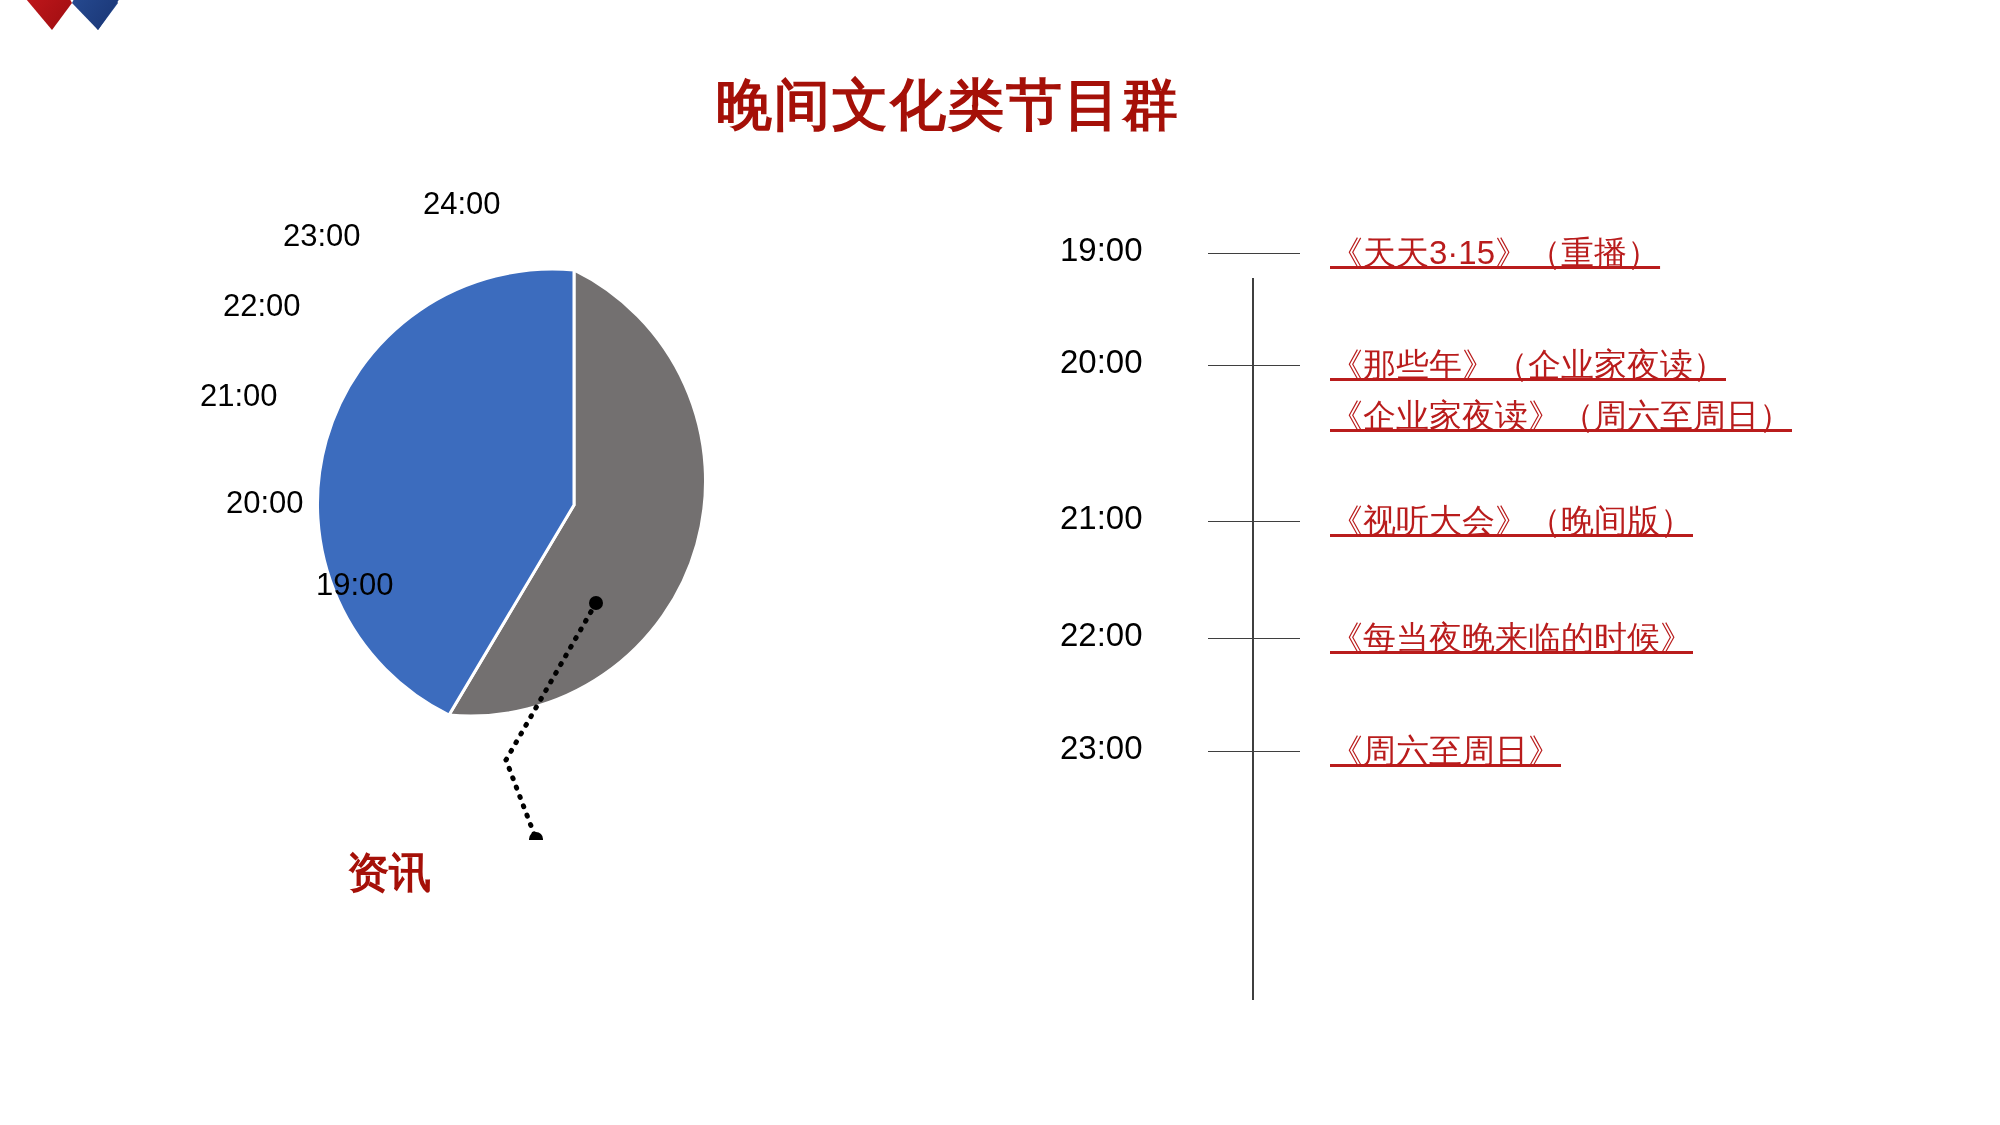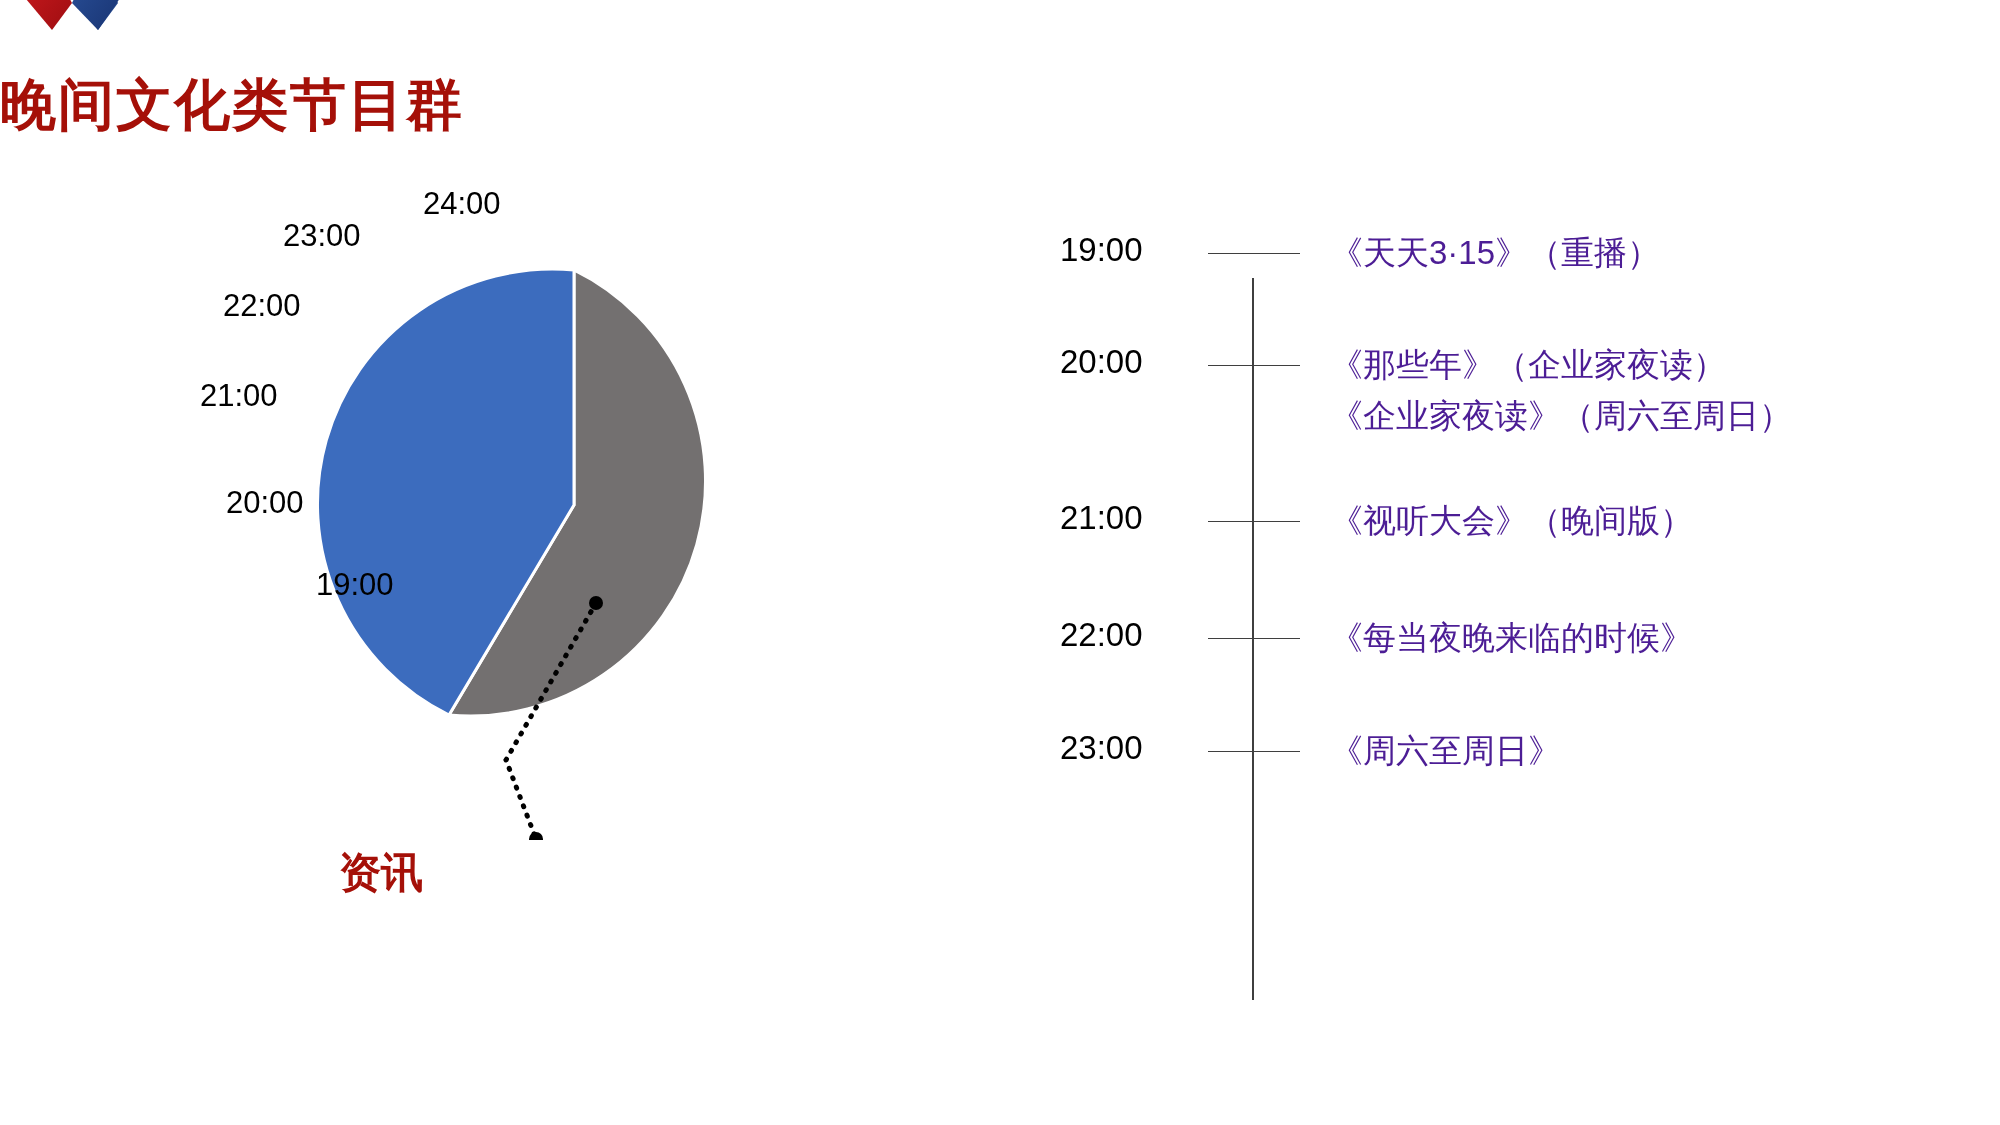--- a/index.html
+++ b/index.html
@@ -28,21 +28,21 @@
     width: 210px;
     height: 110px;
   }
 
   
   #title {
     position: absolute;
     left: 0;
     top: 68px;
     width: 1896px;
-    text-align: left;
+    text-align: center;
     font-size: 56px;
     font-weight: bold;
     color: #A51008;
     letter-spacing: 2px;
     white-space: nowrap;
     font-family: Liberation Mono, monospace;
   }
 
   
   #pie-block {
@@ -61,21 +61,21 @@
     position: absolute;
     font-size: 31px;
     color: #000000;
     white-space: nowrap;
     letter-spacing: 0px;
   }
 
   
   #categories {
     position: absolute;
-    left: 292px;
+    left: 300px;
     top: 845px;
     width: 520px;
   }
   .cat-row {
     display: flex;
     width: 100%;
     margin-bottom: 22px;
   }
   .cat-cell {
     width: 178px;
@@ -126,24 +126,25 @@
     background: #3f3f3f;
   }
   .tl-items {
     position: absolute;
     left: 290px;
     top: -26px;
     width: 620px;
   }
   .tl-item {
     font-size: 33px;
-    color: #4c1d95;
+    color: #b91c1c;
     white-space: nowrap;
     line-height: 1.55;
     letter-spacing: 0px;
+    text-decoration: underline;
   }
 </style>
 </head>
 <body>
 
 <div id="slide">
 
   <div id="logo">
     <svg width="210" height="110" viewBox="0 0 210 110">
       <defs>

